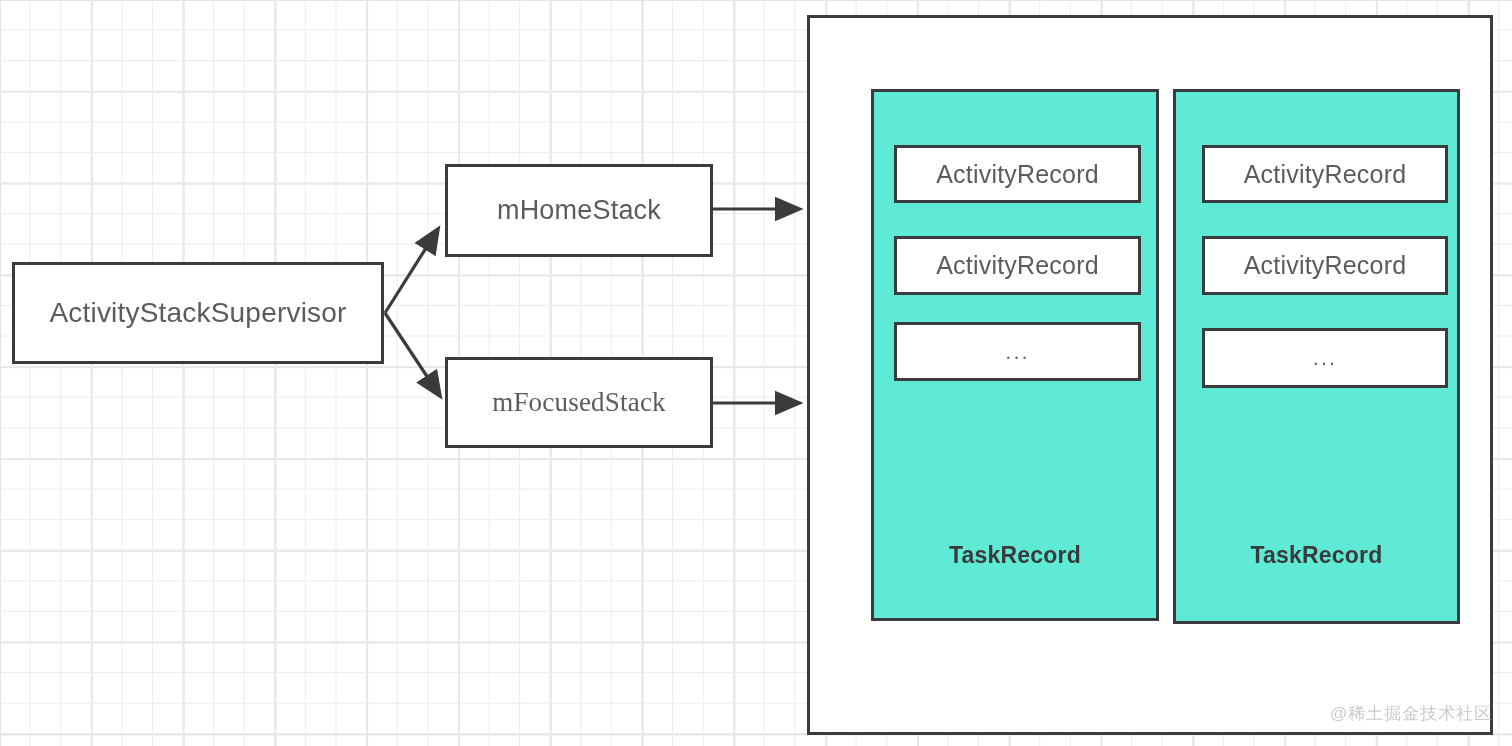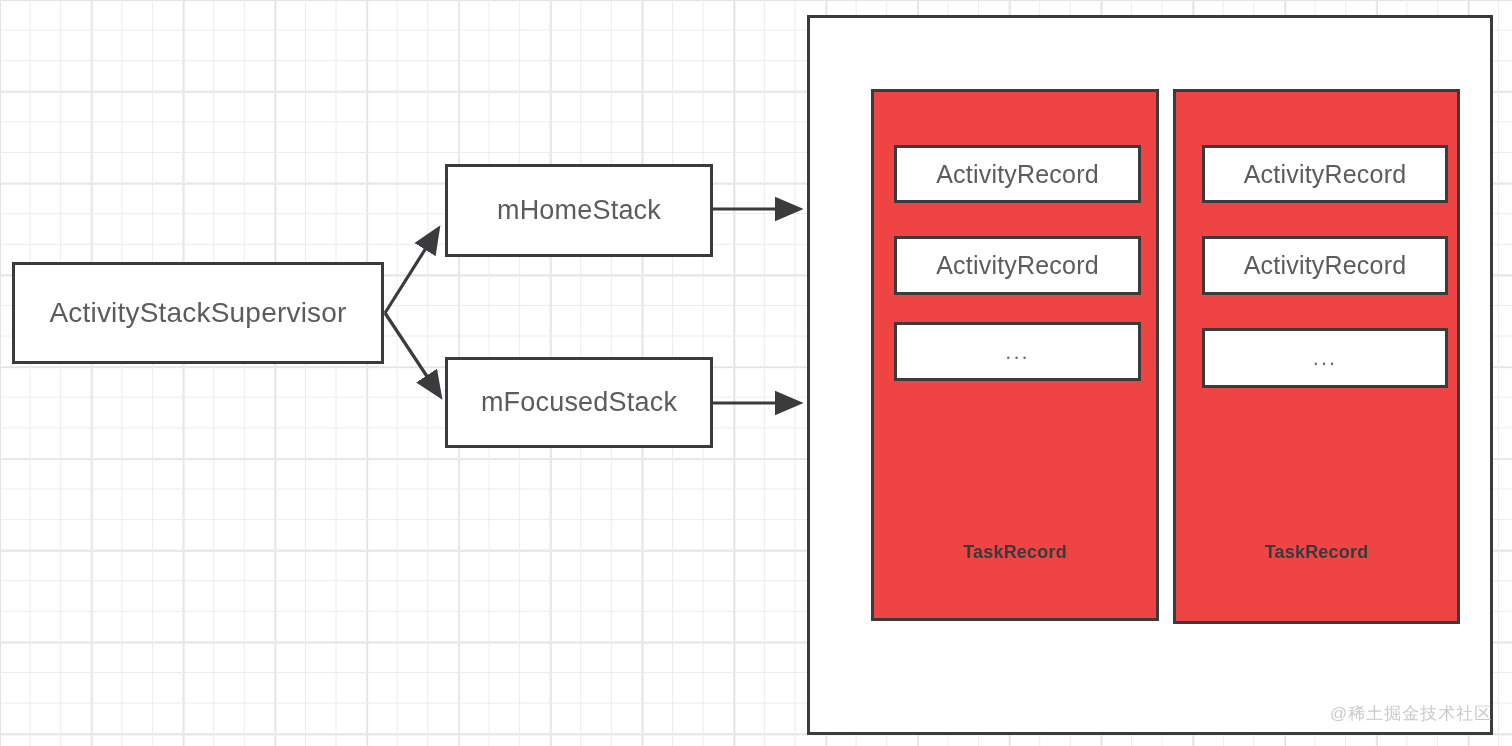--- a/index.html
+++ b/index.html
@@ -47,49 +47,49 @@
     white-space: nowrap;
     letter-spacing: 0.2px;
   }
   
   #supervisor-box { left: 12px;  top: 262px; width: 372px; height: 102px; }
   #supervisor-box .lbl { font-size: 28px; }
 
   #homestack-box { left: 445px; top: 164px; width: 268px; height: 93px; }
   #homestack-box .lbl { font-size: 27px; }
 
-  #focusedstack-box { left: 445px; top: 357px; width: 268px; height: 91px; }
+  #focusedstack-box { left: 445px; top: 357px; width: 268px; height: 91px; font-family: Liberation Serif, serif; }
   #focusedstack-box .lbl { font-size: 27px; }
 
   #activitystack-box {
     left: 807px; top: 15px; width: 686px; height: 720px;
     display: block;
   }
   #activitystack-label {
     position: absolute;
     left: 0; right: 0;
     top: 652px;
     text-align: center;
     font-size: 26px;
   }
 
   .task-box {
     position: absolute;
-    background: #ef4444;
+    background: #5eead4;
     border: 3px solid #3b3b3d;
     box-sizing: border-box;
   }
   #task-box-0 { left: 61px; top: 71px; width: 288px; height: 532px; }
   #task-box-1 { left: 363px; top: 71px; width: 287px; height: 535px; }
 
   .task-label {
     position: absolute;
     left: 0; right: 0;
     text-align: center;
-    font-size: 18px;
+    font-size: 23px;
   }
   #task-box-0 .task-label { top: 450px; }
   #task-box-1 .task-label { top: 450px; }
 
   .rec-box {
     position: absolute;
     background: #ffffff;
     border: 3px solid #3b3b3d;
     box-sizing: border-box;
     display: flex;

